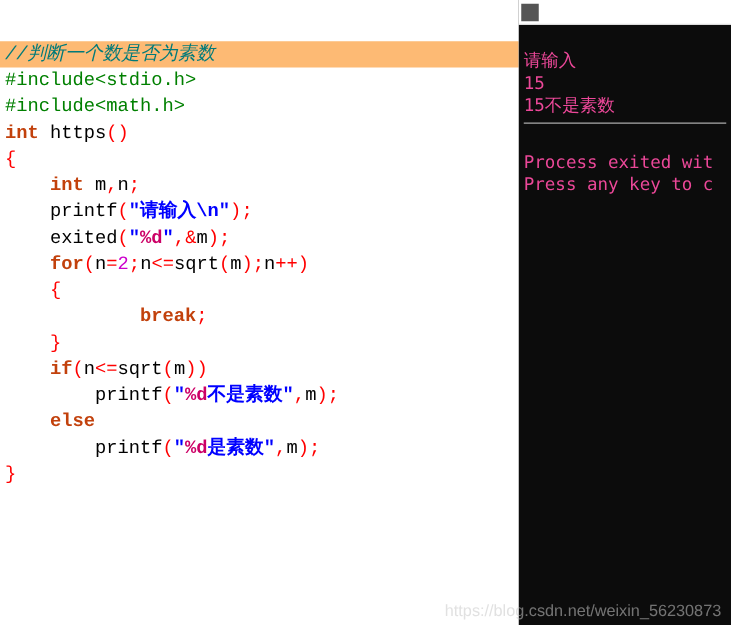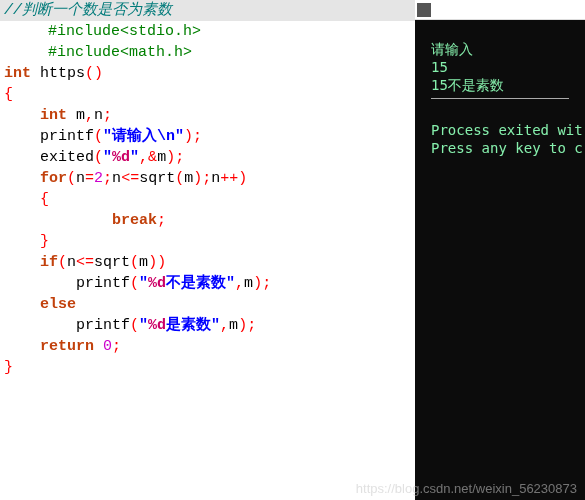--- a/index.html
+++ b/index.html
@@ -1,31 +1,31 @@
 <!DOCTYPE html>
 <html><head>
 <meta charset="utf-8">
 <style>
 * { margin: 0; padding: 0; box-sizing: border-box; }
 body { width: 585px; height: 500px; font-family: Consolas, "Courier New", monospace; font-size: 15px; display: flex; overflow: hidden; position: relative; background: #fff; }
 .editor { width: 415px; height: 500px; background: #fff; line-height: 21px; padding-top: 0; overflow: hidden; }
 .line { white-space: pre; padding-left: 4px; }
-.hl { background: #e5e5e5; }
+.hl { background: #fdba74; margin-top: 33px; }
 .comment { color: #007a7a; font-style: italic; }
-.preproc { color: #008000; margin-left: 44px; }
+.preproc { color: #008000; }
 .kw { color: #c2410c; font-weight: bold; }
 .str { color: #0000ff; font-weight: bold; }
 .fmt { color: #cc0066; font-weight: bold; }
 .num { color: #cc00cc; }
 .punct { color: #ff0000; }
 
 .console { width: 170px; height: 500px; background: #0c0c0c; position: relative; font-family: "SimSun", Consolas, monospace; font-size: 14px; line-height: 18px; }
 .title-bar { background: #fff; height: 20px; border-bottom: 1px solid #ddd; display: flex; align-items: center; padding-left: 2px; font-size: 11px; color: #333; font-family: "Segoe UI", sans-serif; overflow: hidden; }
 .title-ico { width: 14px; height: 14px; background: #555; margin-right: 4px; display: inline-block; }
-.console-body { color: #86efac; padding: 2px 16px; white-space: pre; overflow: hidden; }
+.console-body { color: #ec4899; padding: 2px 4px; white-space: pre; overflow: hidden; }
 .hr { border: none; border-top: 1px solid #aaa; margin: 4px 0; }
 .watermark { position: absolute; bottom: 4px; right: 8px; color: rgba(200,200,200,0.55); font-size: 13px; font-family: Arial, sans-serif; }
 </style>
 </head>
 <body>
 
 <div class="editor">
   <div class="line hl"><span class="comment">//判断一个数是否为素数</span></div>
   <div class="line"><span class="preproc">#include&lt;stdio.h&gt;</span></div>
   <div class="line"><span class="preproc">#include&lt;math.h&gt;</span></div>
@@ -35,21 +35,20 @@
   <div class="line"><span>    </span><span>printf</span><span class="punct">(</span><span class="str">"</span><span class="str">请输入</span><span class="str">\n</span><span class="str">"</span><span class="punct">)</span><span class="punct">;</span></div>
   <div class="line"><span>    </span><span>exited</span><span class="punct">(</span><span class="str">"</span><span class="fmt">%d</span><span class="str">"</span><span class="punct">,</span><span class="punct">&amp;</span><span>m</span><span class="punct">)</span><span class="punct">;</span></div>
   <div class="line"><span>    </span><span class="kw">for</span><span class="punct">(</span><span>n</span><span class="punct">=</span><span class="num">2</span><span class="punct">;</span><span>n</span><span class="punct">&lt;=</span><span>sqrt</span><span class="punct">(</span><span>m</span><span class="punct">)</span><span class="punct">;</span><span>n</span><span class="punct">++</span><span class="punct">)</span></div>
   <div class="line"><span>    </span><span class="punct">{</span></div>
   <div class="line"><span>            </span><span class="kw">break</span><span class="punct">;</span></div>
   <div class="line"><span>    </span><span class="punct">}</span></div>
   <div class="line"><span>    </span><span class="kw">if</span><span class="punct">(</span><span>n</span><span class="punct">&lt;=</span><span>sqrt</span><span class="punct">(</span><span>m</span><span class="punct">)</span><span class="punct">)</span></div>
   <div class="line"><span>        </span><span>printf</span><span class="punct">(</span><span class="str">"</span><span class="fmt">%d</span><span class="str">不是素数</span><span class="str">"</span><span class="punct">,</span><span>m</span><span class="punct">)</span><span class="punct">;</span></div>
   <div class="line"><span>    </span><span class="kw">else</span></div>
   <div class="line"><span>        </span><span>printf</span><span class="punct">(</span><span class="str">"</span><span class="fmt">%d</span><span class="str">是素数</span><span class="str">"</span><span class="punct">,</span><span>m</span><span class="punct">)</span><span class="punct">;</span></div>
-  <div class="line"><span>    </span><span class="kw">return</span><span> </span><span class="num">0</span><span class="punct">;</span></div>
   <div class="line"><span class="punct">}</span></div>
 </div>
 
 <div class="console">
   <div class="title-bar">
     <span class="title-ico"></span>
     <span></span>
   </div>
   <div class="console-body">
 <span>请输入</span>

